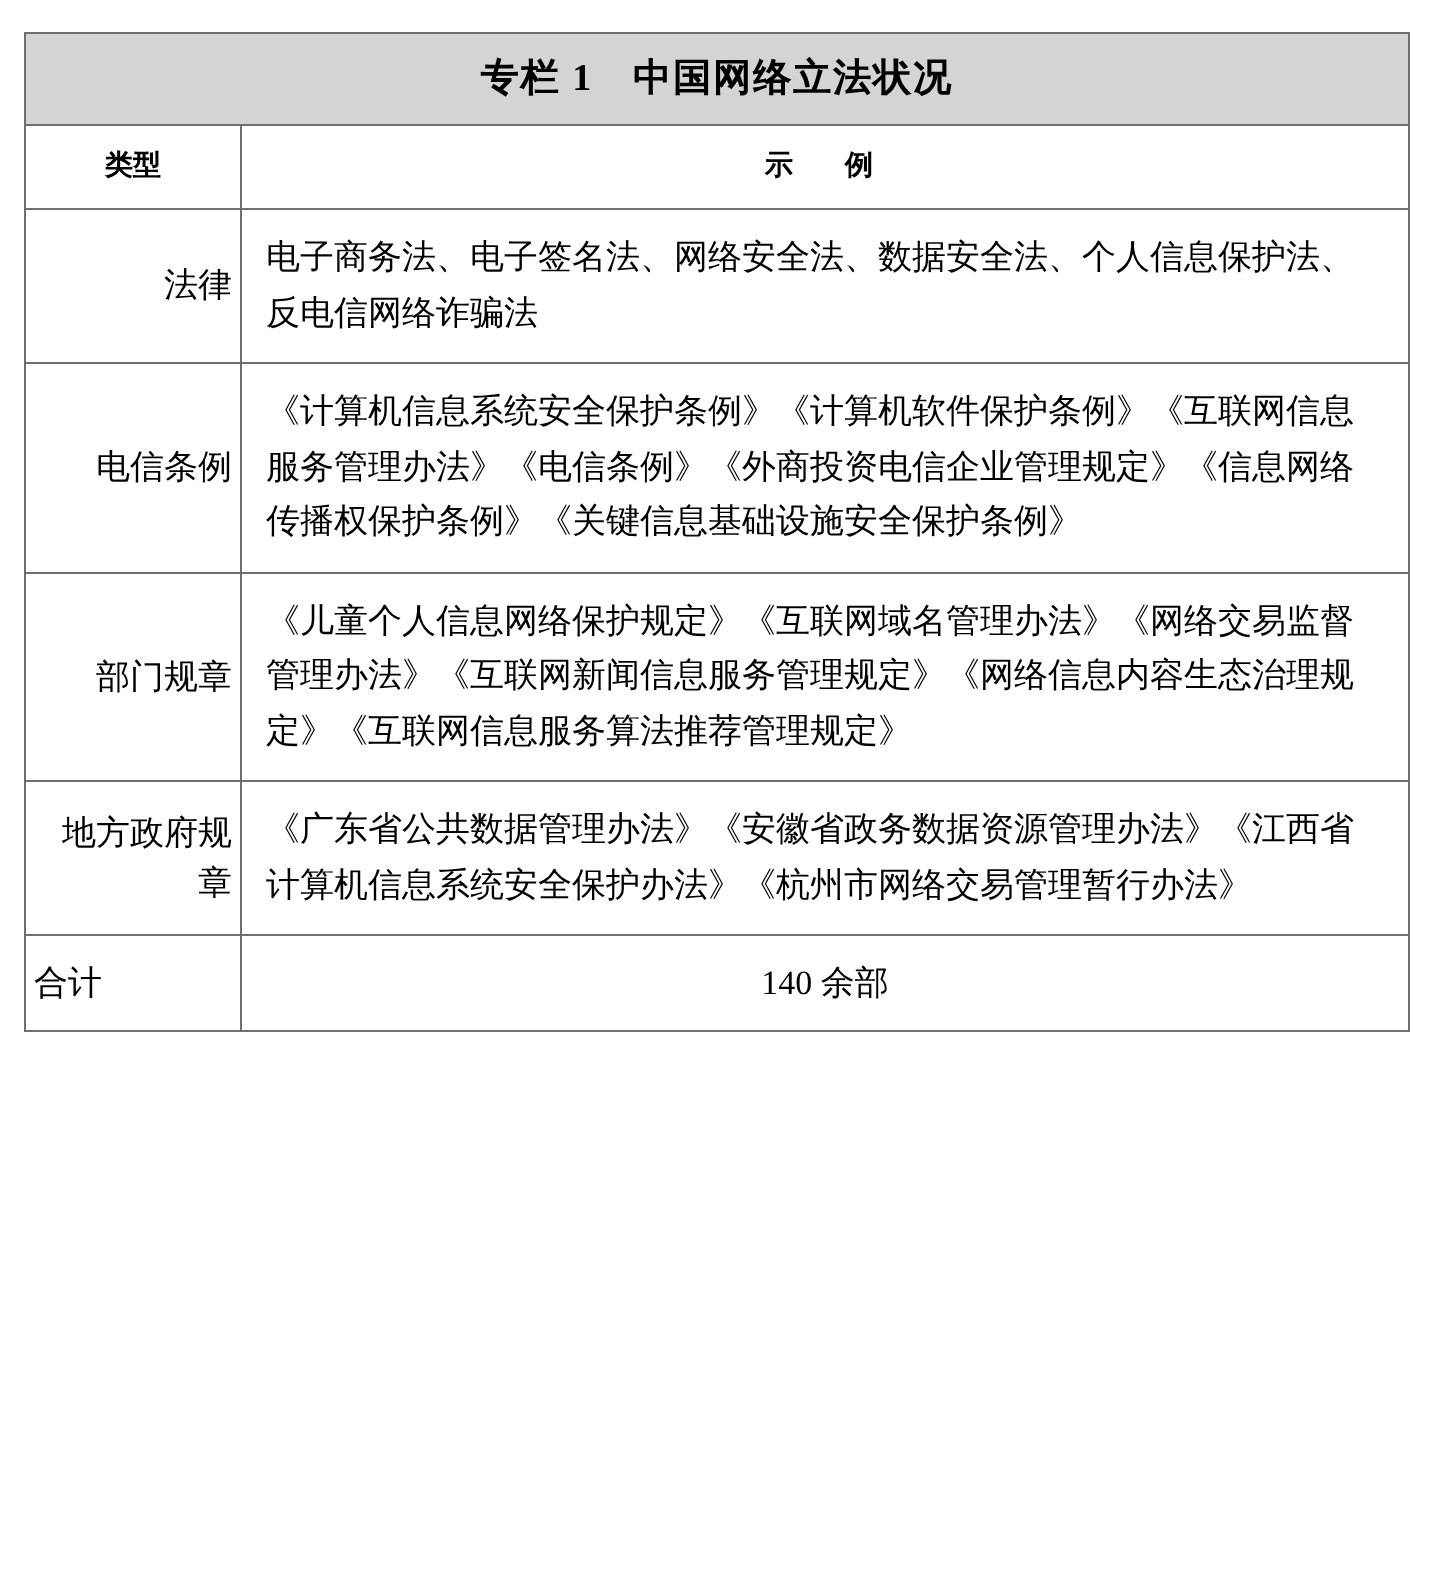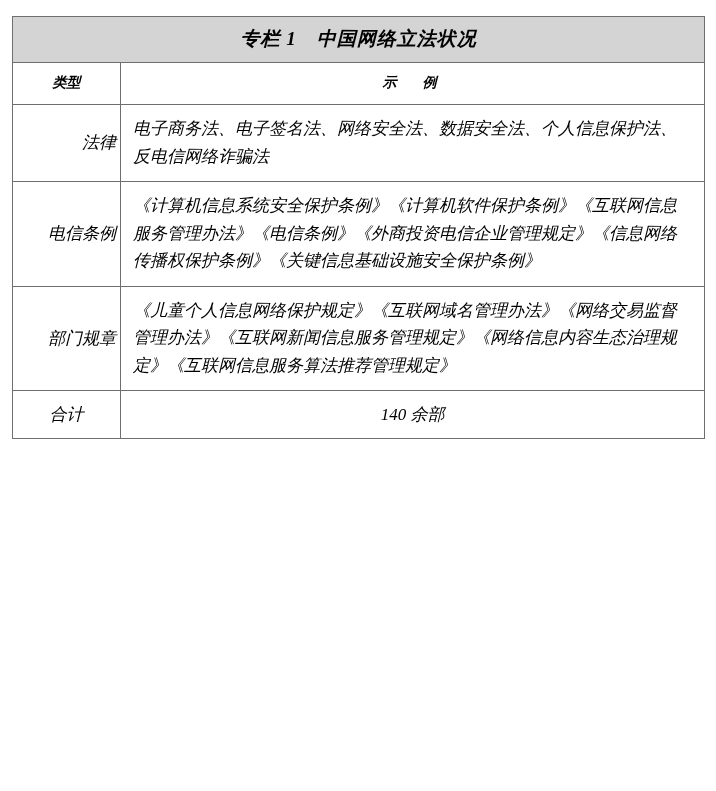--- a/index.html
+++ b/index.html
@@ -12,21 +12,20 @@
     height: 791px;
     font-family: "Liberation Serif", "DejaVu Serif", serif;
     color: #000000;
   }
   .page {
     width: 612px;
     height: 791px;
     position: relative;
     box-sizing: border-box;
     padding: 16px 12px 12px 12px;
-    font-style: italic;
   }
   table.spec-table {
     border-collapse: collapse;
     width: 692px;
     margin: 0 auto;
     table-layout: fixed;
   }
   table.spec-table td {
     border: 1px solid #6f6f6f;
     vertical-align: middle;
@@ -58,21 +57,21 @@
     line-height: 1.5;
     width: 108px;
   }
   .example-cell {
     text-align: left;
     font-size: 17px;
     line-height: 1.62;
     padding: 10px 14px 11px 12px;
   }
   .total-cell {
-    text-align: center;
+    text-align: left;
     font-size: 17px;
     padding: 12px 4px;
   }
   .total-value {
     text-align: center;
     font-size: 17px;
     padding: 12px 4px;
   }
 </style>
 </head>
@@ -98,18 +97,22 @@
       </tr>
       <tr>
         <td class="type-cell">电信条例</td>
         <td class="example-cell">《计算机信息系统安全保护条例》《计算机软件保护条例》《互联网信息服务管理办法》《电信条例》《外商投资电信企业管理规定》《信息网络传播权保护条例》《关键信息基础设施安全保护条例》</td>
       </tr>
       <tr>
         <td class="type-cell">部门规章</td>
         <td class="example-cell">《儿童个人信息网络保护规定》《互联网域名管理办法》《网络交易监督管理办法》《互联网新闻信息服务管理规定》《网络信息内容生态治理规定》《互联网信息服务算法推荐管理规定》</td>
       </tr>
       <tr>
+        <td class="type-cell">地方政府规章</td>
+        <td class="example-cell">《广东省公共数据管理办法》《安徽省政务数据资源管理办法》《江西省计算机信息系统安全保护办法》《杭州市网络交易管理暂行办法》</td>
+      </tr>
+      <tr>
         <td class="total-cell">合计</td>
         <td class="total-value">140 余部</td>
       </tr>
     </tbody>
   </table>
 </div>
 
 </body></html>

